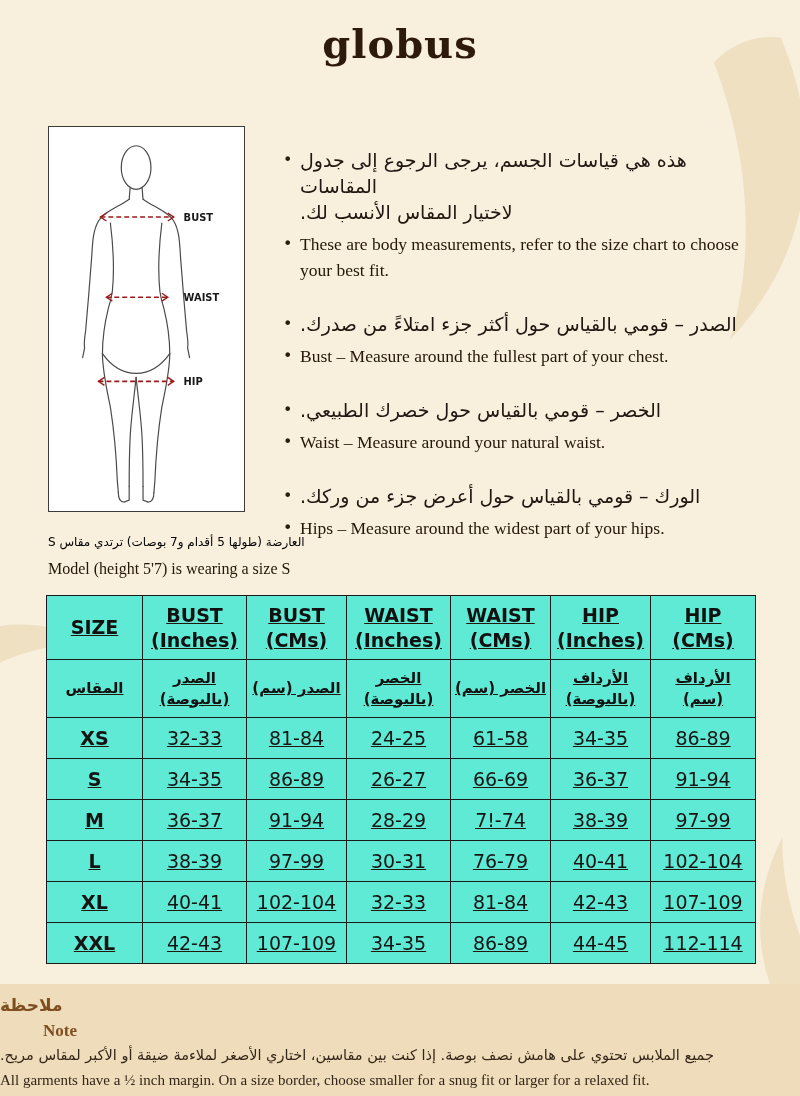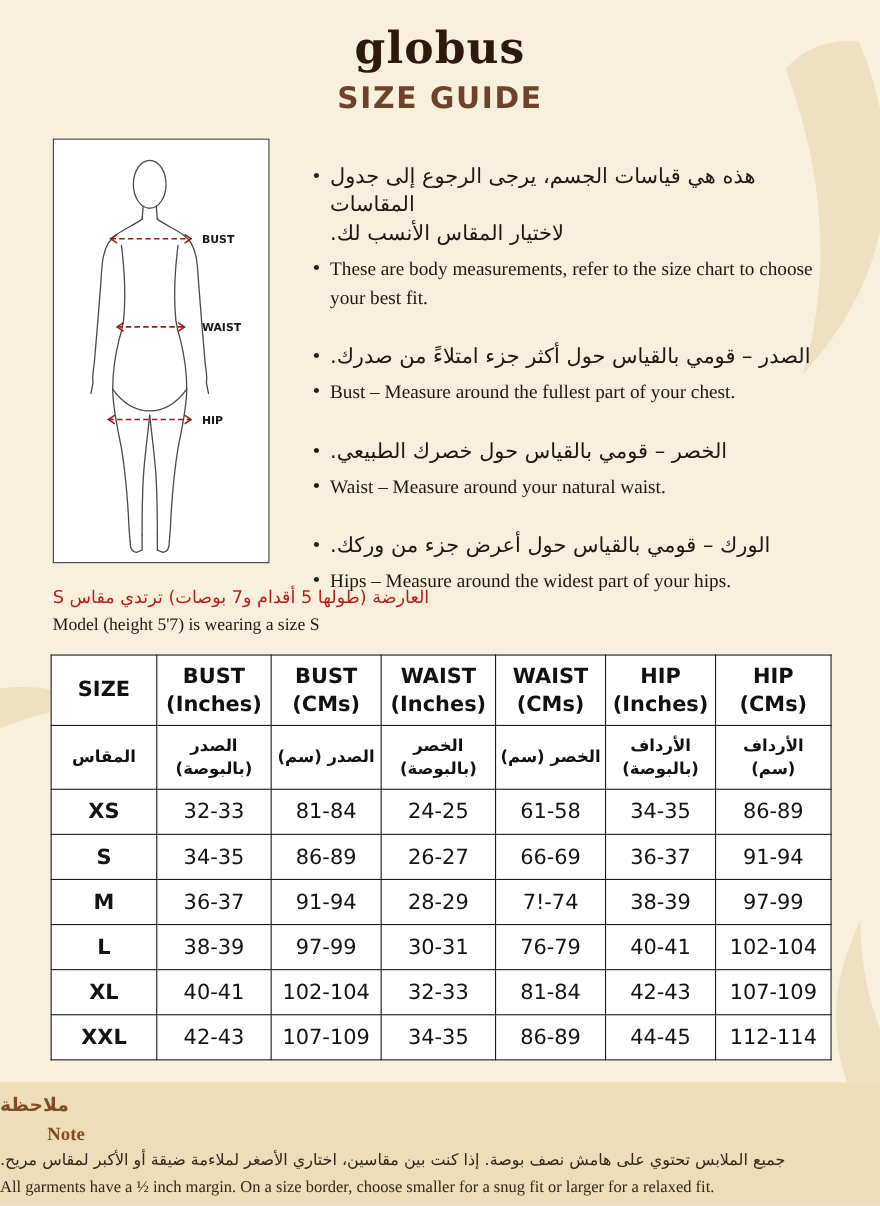--- a/index.html
+++ b/index.html
@@ -57,28 +57,29 @@
   }
   .grp { margin-bottom: 28px; }
   .li { display: flex; align-items: flex-start; margin-bottom: 6px; }
   .dot { width: 17px; flex: 0 0 17px; font-size: 16px; line-height: 26px; color: #2c1d10; }
   .txt { flex: 1; font-size: 19px; line-height: 26px; }
   .txt.ar { color: #1f1710; text-align: left; }
   .txt.ar .line { display: block; text-align: left; }
   .txt.en { font-family: "Liberation Serif", serif; font-size: 17.5px; color: #241608; }
 
   .model-note { position: absolute; left: 48px; top: 529px; width: 560px; }
-  .model-ar { direction: rtl; text-align: left; font-size: 16px; line-height: 27px; color: #b91c1c; }
+  .model-ar { direction: rtl; text-align: left; font-size: 12px; line-height: 27px; color: #000000; }
   .model-en { font-family: "Liberation Serif", serif; font-size: 16px; line-height: 26px; color: #241608; }
 
   table.size-chart {
     position: absolute; left: 46px; top: 595px; width: 709px;
     border-collapse: collapse;
     table-layout: fixed;
-    background: #ffffff;
+    background: #5eead4;
+    text-decoration: underline;
   }
   .size-chart th, .size-chart td {
     border: 1.6px solid #1a1a1a;
     text-align: center;
     vertical-align: middle;
     padding: 2px;
   }
   .size-chart thead tr.en-row th { height: 64px; font-size: 19px; font-weight: bold; color: #111; }
   .size-chart thead tr.en-row .l1, .size-chart thead tr.en-row .l2 { display: block; line-height: 1.3; }
   .size-chart thead tr.ar-row th { height: 58px; font-size: 15px; font-weight: bold; color: #111; line-height: 1.35; }
@@ -112,21 +113,20 @@
         <path d="M15,195 C2,130 18,55 90,5 C60,60 52,125 62,188 C47,199 28,200 15,195 Z"></path>
       </svg>
   </div>
   <div class="leaf leaf-rb">
     <svg viewBox="0 0 100 200">
         <path d="M15,195 C2,130 18,55 90,5 C60,60 52,125 62,188 C47,199 28,200 15,195 Z"></path>
       </svg>
   </div>
 
   <div class="logo">globus</div>
-  <div class="title">SIZE GUIDE</div>
 
   <div class="figure-box">
     <svg viewBox="0 0 197 386">
       <g class="body-stroke">
         <ellipse cx="88" cy="40" rx="15" ry="22"></ellipse>
         <path d="M82,60 L81,72 M94,60 L95,72"></path>
         <path d="M81,72 C70,80 56,84 50,94 C44,104 44,118 43,132 L40,170 L37,205 C36,212 35,218 36,222 L34,232"></path>
         <path d="M95,72 C106,80 120,84 126,94 C132,104 132,118 133,132 L136,170 L139,205 C140,212 141,218 140,222 L142,232"></path>
         <path d="M62,96 C65,120 66,145 64,165 C63,172 62,176 60,182 C56,198 54,215 54,228"></path>
         <path d="M114,96 C111,120 110,145 112,165 C113,172 114,176 116,182 C120,198 122,215 122,228"></path>

